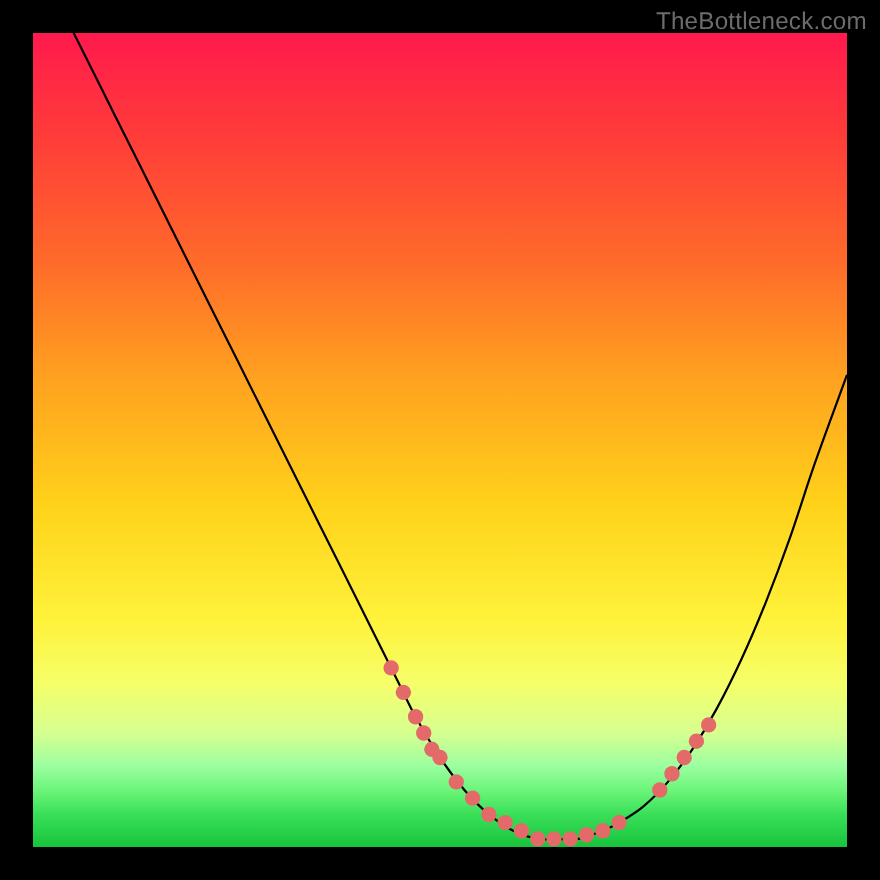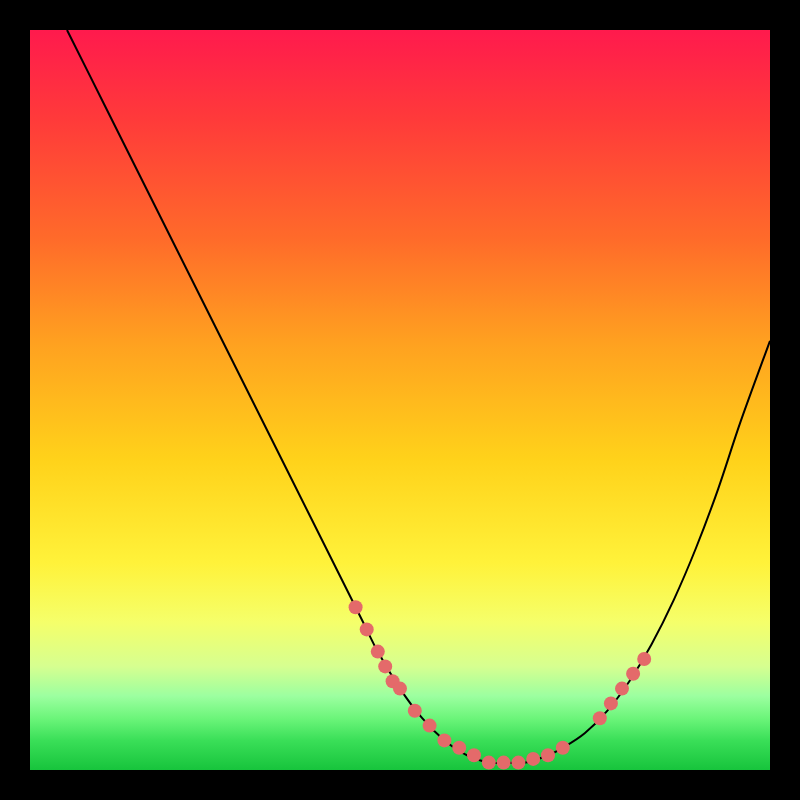--- a/index.html
+++ b/index.html
@@ -66,20 +66,21 @@
   }
   .dot {
     fill: #e46a6a;
     stroke: none;
   }
 </style>
 </head>
 <body>
 
 <div class="frame">
+  <div class="watermark">TheBottleneck.com</div>
   <div class="plot-area">
     <svg class="curve" viewBox="0 0 740 740">
       <path id="curve-path" class="curve-path" d="M 37.0 0.0 C 43.2 12.3, 61.7 49.3, 74.0 74.0 C 86.3 98.7, 98.7 123.3, 111.0 148.0 C 123.3 172.7, 135.7 197.3, 148.0 222.0 C 160.3 246.7, 172.7 271.3, 185.0 296.0 C 197.3 320.7, 209.7 345.3, 222.0 370.0 C 234.3 394.7, 246.7 419.3, 259.0 444.0 C 271.3 468.7, 283.7 493.3, 296.0 518.0 C 308.3 542.7, 324.4 574.7, 333.0 592.0 C 341.6 609.3, 341.6 610.5, 347.8 621.6 C 354.0 632.7, 362.6 647.5, 370.0 658.6 C 377.4 669.7, 384.8 679.6, 392.2 688.2 C 399.6 696.8, 407.0 704.2, 414.4 710.4 C 421.8 716.6, 429.2 721.5, 436.6 725.2 C 444.0 728.9, 452.6 731.4, 458.8 732.6 C 465.0 733.8, 467.4 732.6, 473.6 732.6 C 479.8 732.6, 488.4 733.8, 495.8 732.6 C 503.2 731.4, 511.8 727.7, 518.0 725.2 C 524.2 722.7, 526.6 721.5, 532.8 717.8 C 539.0 714.1, 547.6 709.2, 555.0 703.0 C 562.4 696.8, 569.8 689.4, 577.2 680.8 C 584.6 672.2, 592.0 662.3, 599.4 651.2 C 606.8 640.1, 614.2 627.8, 621.6 614.2 C 629.0 600.6, 636.4 585.8, 643.8 569.8 C 651.2 553.8, 658.6 536.5, 666.0 518.0 C 673.4 499.5, 680.8 479.8, 688.2 458.8 C 695.6 437.8, 701.8 416.9, 710.4 392.2 C 719.0 367.5, 735.1 324.4, 740.0 310.8"></path>
       <g id="dots-group">
           <circle cx="325.6" cy="577.2" r="7" class="dot"></circle>
           <circle cx="336.7" cy="599.4" r="7" class="dot"></circle>
           <circle cx="347.8" cy="621.6" r="7" class="dot"></circle>
           <circle cx="355.2" cy="636.4" r="7" class="dot"></circle>
           <circle cx="362.6" cy="651.2" r="7" class="dot"></circle>
           <circle cx="370.0" cy="658.6" r="7" class="dot"></circle>

